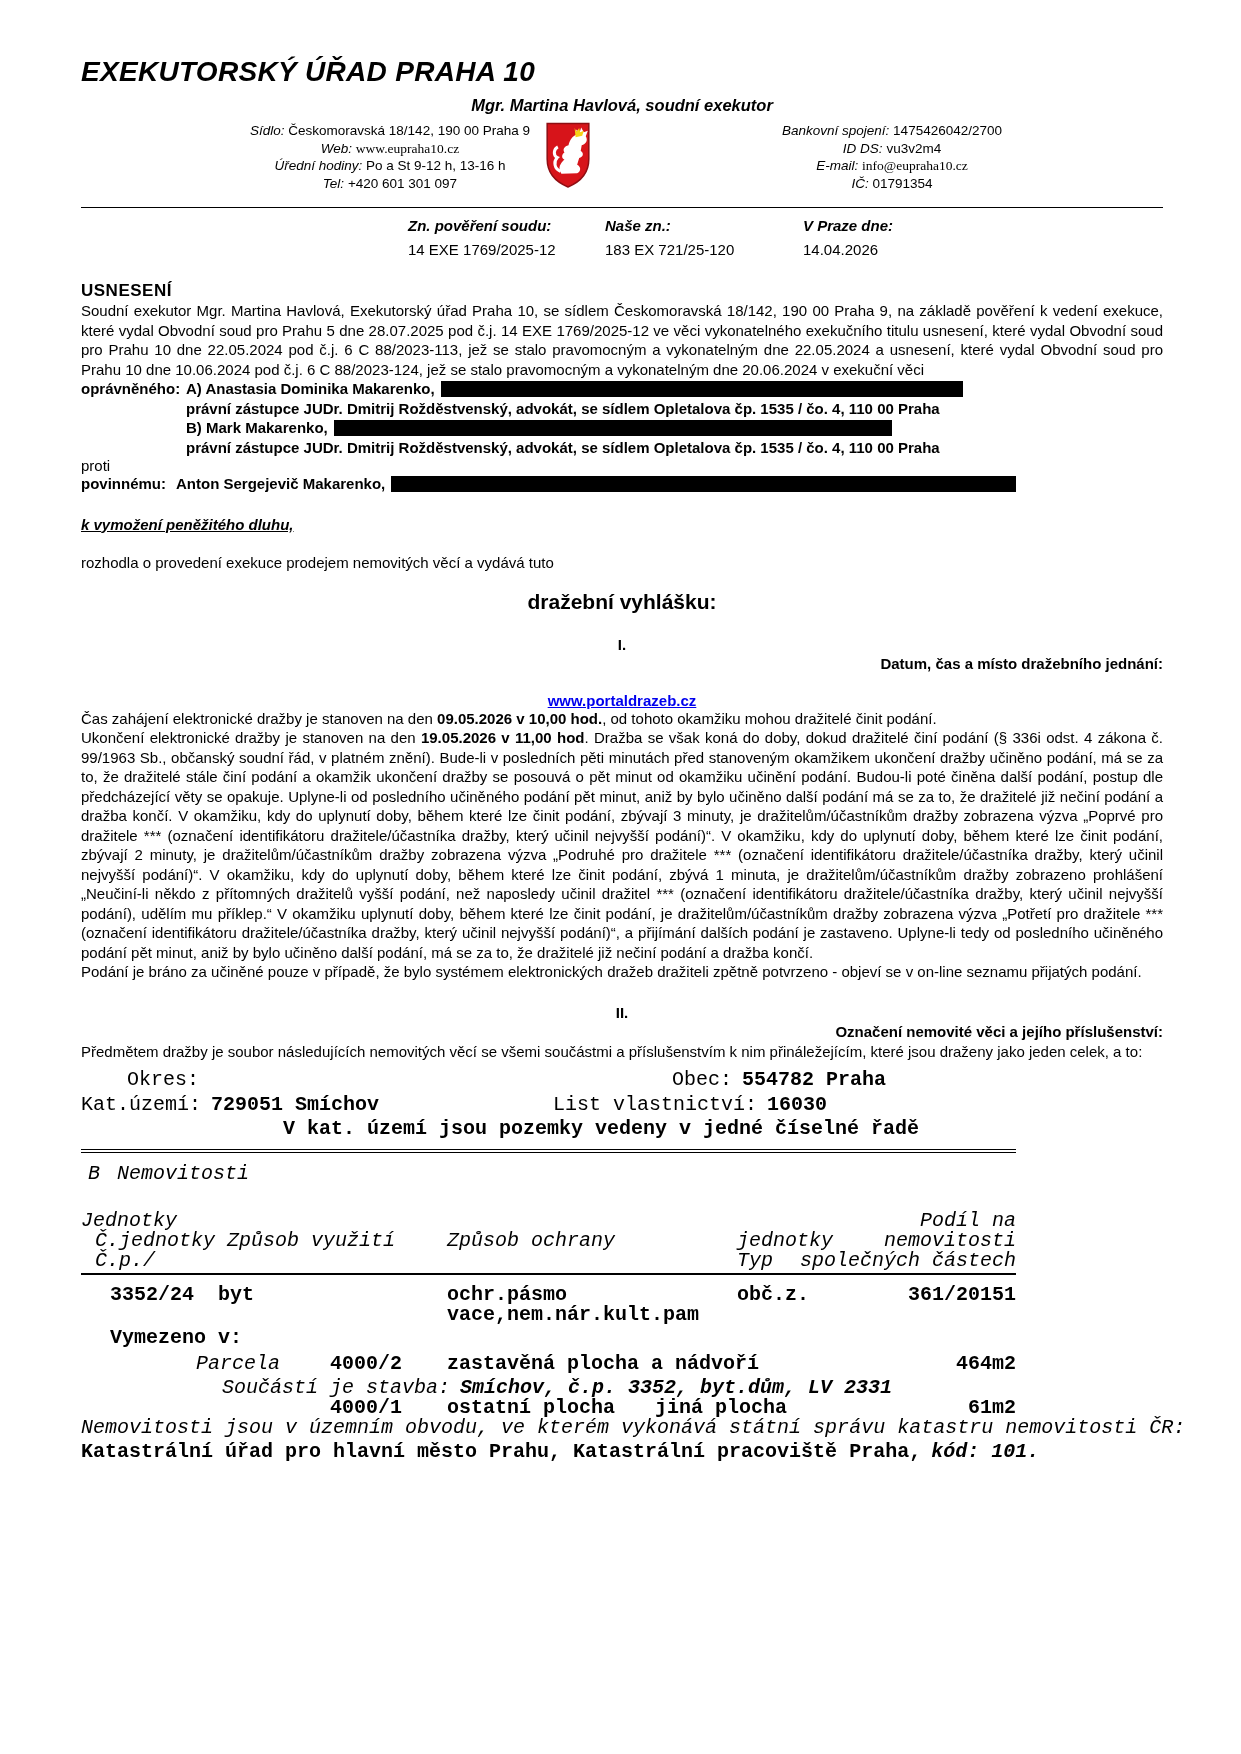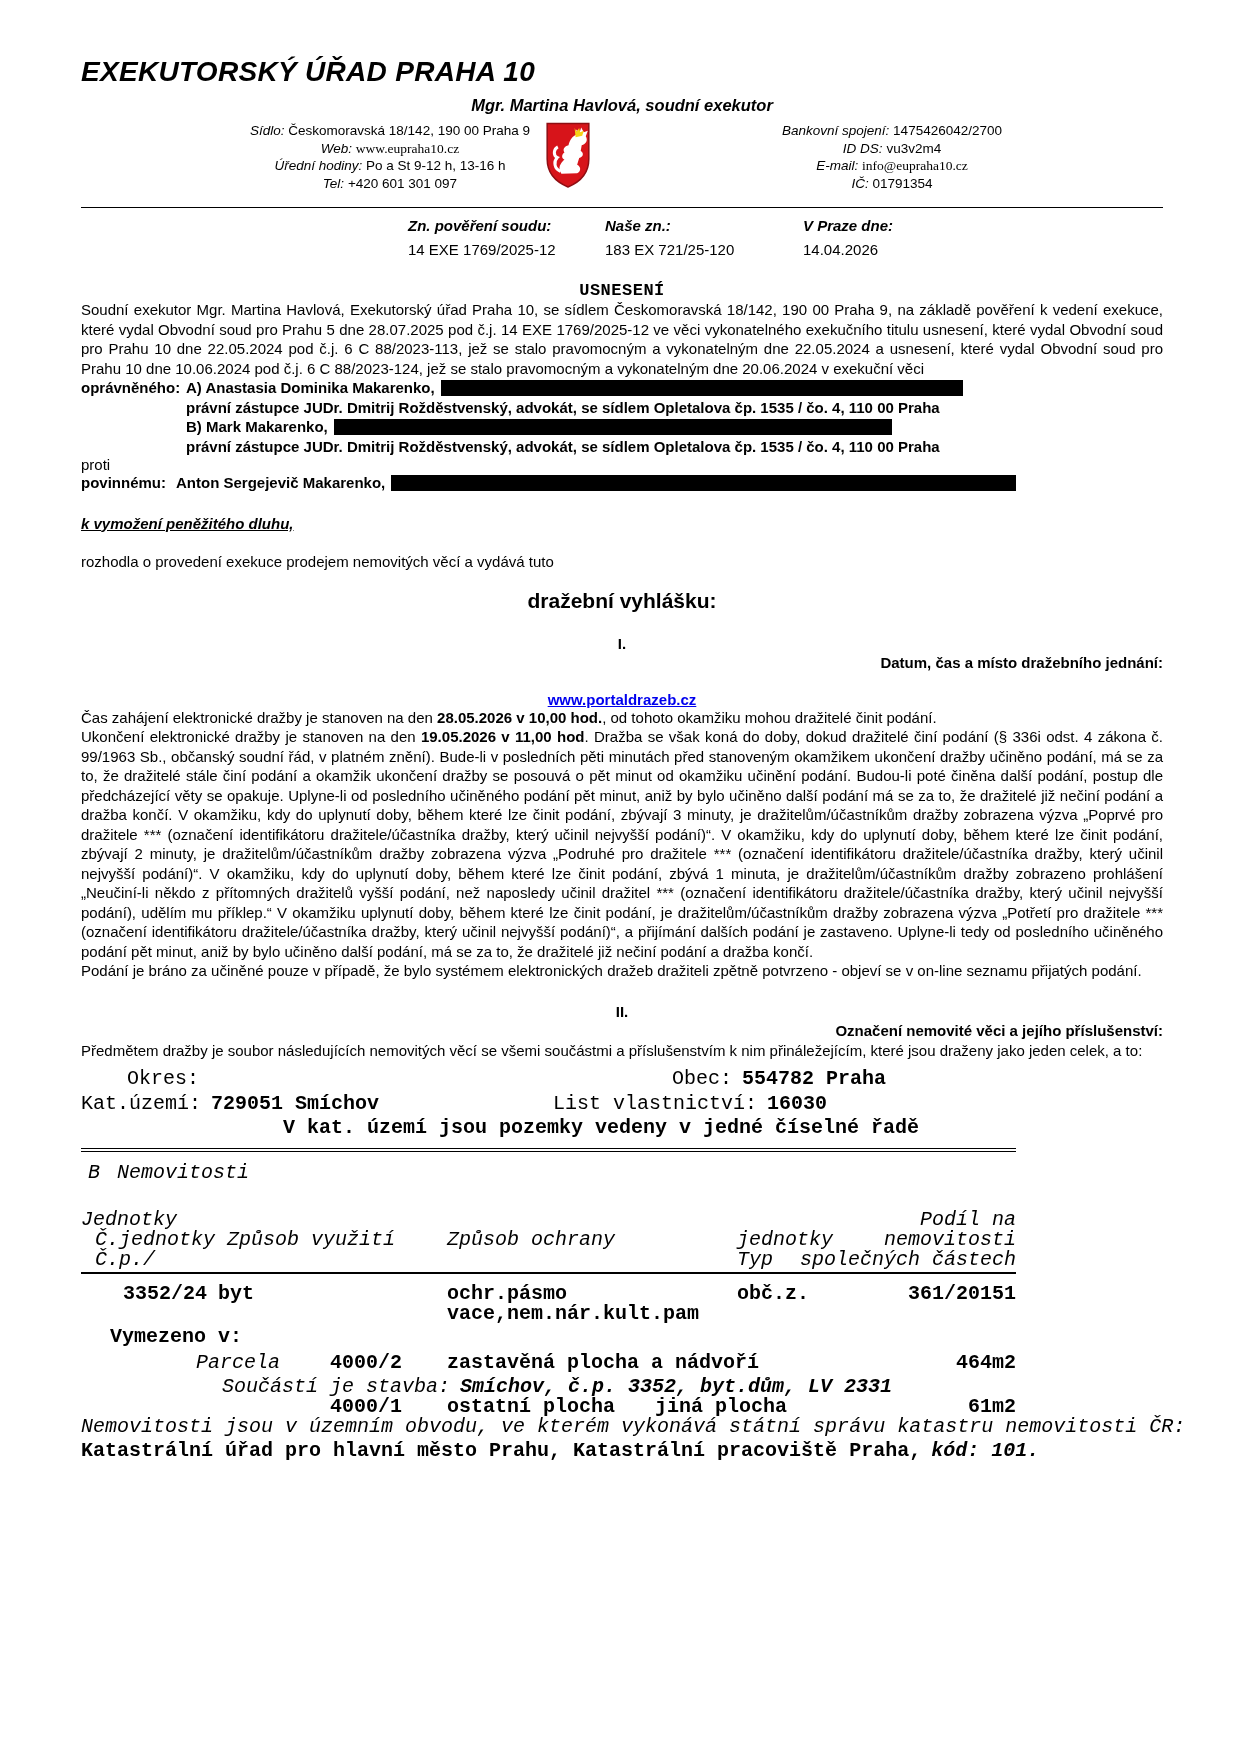--- a/index.html
+++ b/index.html
@@ -17,21 +17,21 @@
   .c-right   { position:absolute; left:601px; width:420px; text-align:center; }
   .c-arms    { position:absolute; left:464px; top:0px; width:46px; }
   .serif     { font-family:"Liberation Serif", serif; }
   .hdr-rule  { border-top:1.6px solid #000; margin-top:7px; }
   
   .refrow  { display:flex; margin:9px 0 12px 327px; }
   .refcol1 { width:197px; } .refcol2 { width:198px; } .refcol3 { width:auto; }
   .reflab  { font-weight:bold; font-style:italic; font-size:15px; }
   .refval  { margin-top:7px; font-size:15px; }
   
-  .doc-title { text-align:center; font-weight:bold; font-size:17px; letter-spacing:0.5px; margin-top:23px;font-family:Liberation Mono, monospace; }
+  .doc-title { font-weight:bold; font-size:17px; letter-spacing:0.5px; margin-top:23px; }
   p.body  { margin:0; line-height:19.5px; }
   .just   { text-align:justify; }
   .intro  { margin-top:17px; }
   .party-line  { display:flex; line-height:19.5px; font-weight:bold; }
   .party-label { flex:none; width:105px; }
   .pov-label   { flex:none; width:95px; }
   .indent105   { margin-left:105px; font-weight:bold; line-height:19.5px; }
   .plain       { font-weight:normal; }
   .redact { display:inline-block; height:16px; background:#000000; vertical-align:-3px; margin-left:6px; }
   .r-a   { width:522px; }
@@ -123,21 +123,21 @@
   </div>
 
   <div class="debt">k vymožení peněžitého dluhu,</div>
   <div class="decide">rozhodla o provedení exekuce prodejem nemovitých věcí a vydává tuto</div>
   <div class="decree">dražební vyhlášku:</div>
 
   <div class="sec-num">I.</div>
   <div class="sec-head">Datum, čas a místo dražebního jednání:</div>
   <div class="portal"><a>www.portaldrazeb.cz</a></div>
 
-  <p class="body just gap15"><span>Čas zahájení elektronické dražby je stanoven na den </span><b>28.05.2026 v 10,00 hod.</b><span>, od tohoto okamžiku mohou dražitelé činit podání. </span><br>
+  <p class="body just gap15"><span>Čas zahájení elektronické dražby je stanoven na den </span><b>09.05.2026 v 10,00 hod.</b><span>, od tohoto okamžiku mohou dražitelé činit podání. </span><br>
   <span>Ukončení elektronické dražby je stanoven na den </span><b>19.05.2026 v 11,00 hod</b><span>. Dražba se však koná do doby, dokud dražitelé činí podání (§ 336i odst. 4 zákona č. 99/1963 Sb., občanský soudní řád, v platném znění). Bude-li v posledních pěti minutách před stanoveným okamžikem ukončení dražby učiněno podání, má se za to, že dražitelé stále činí podání a okamžik ukončení dražby se posouvá o pět minut od okamžiku učinění podání. Budou-li poté činěna další podání, postup dle předcházející věty se opakuje. Uplyne-li od posledního učiněného podání pět minut, aniž by bylo učiněno další podání má se za to, že dražitelé již nečiní podání a dražba končí. V okamžiku, kdy do uplynutí doby, během které lze činit podání, zbývají 3 minuty, je dražitelům/účastníkům dražby zobrazena výzva „Poprvé pro dražitele *** (označení identifikátoru dražitele/účastníka dražby, který učinil nejvyšší podání)“. V okamžiku, kdy do uplynutí doby, během které lze činit podání, zbývají 2 minuty, je dražitelům/účastníkům dražby zobrazena výzva „Podruhé pro dražitele *** (označení identifikátoru dražitele/účastníka dražby, který učinil nejvyšší podání)“. V okamžiku, kdy do uplynutí doby, během které lze činit podání, zbývá 1 minuta, je dražitelům/účastníkům dražby zobrazeno prohlášení „Neučiní-li někdo z přítomných dražitelů vyšší podání, než naposledy učinil dražitel *** (označení identifikátoru dražitele/účastníka dražby, který učinil nejvyšší podání), udělím mu příklep.“ V okamžiku uplynutí doby, během které lze činit podání, je dražitelům/účastníkům dražby zobrazena výzva „Potřetí pro dražitele *** (označení identifikátoru dražitele/účastníka dražby, který učinil nejvyšší podání)“, a přijímání dalších podání je zastaveno. Uplyne-li tedy od posledního učiněného podání pět minut, aniž by bylo učiněno další podání, má se za to, že dražitelé již nečiní podání a dražba končí.</span></p>
 
   <p class="body just gap20">Podání je bráno za učiněné pouze v případě, že bylo systémem elektronických dražeb dražiteli zpětně potvrzeno - objeví se v on-line seznamu přijatých podání.</p>
 
   <div class="sec-num">II.</div>
   <div class="sec-head">Označení nemovité věci a jejího příslušenství:</div>
   <p class="body just gap20">Předmětem dražby je soubor následujících nemovitých věcí se všemi součástmi a příslušenstvím k nim přináležejícím, které jsou draženy jako jeden celek, a to:</p>
 
   <div class="mono">
     <div class="mline" style="height:23px;">
@@ -167,21 +167,21 @@
       <span class="at it" style="left:656px;">jednotky</span>
       <span class="atr it">nemovitosti</span>
     </div>
     <div class="mline">
       <span class="at it" style="left:14px;">Č.p./</span>
       <span class="at it" style="left:656px;">Typ</span>
       <span class="atr it">společných částech</span>
     </div>
     <div class="thick-line" style="margin-top:4px;"></div>
     <div class="mline" style="margin-top:8px;">
-      <b class="at" style="left:29px;margin-left:13px;">3352/24</b>
+      <b class="at" style="left:29px;">3352/24</b>
       <b class="at" style="left:137px;">byt</b>
       <b class="at" style="left:366px;">ochr.pásmo</b>
       <b class="at" style="left:656px;">obč.z.</b>
       <b class="atr">361/20151</b>
     </div>
     <div class="mline">
       <b class="at" style="left:366px;">vace,nem.nár.kult.pam</b>
     </div>
     <div class="mline" style="margin-top:3px;">
       <b class="at" style="left:29px;">Vymezeno v:</b>

